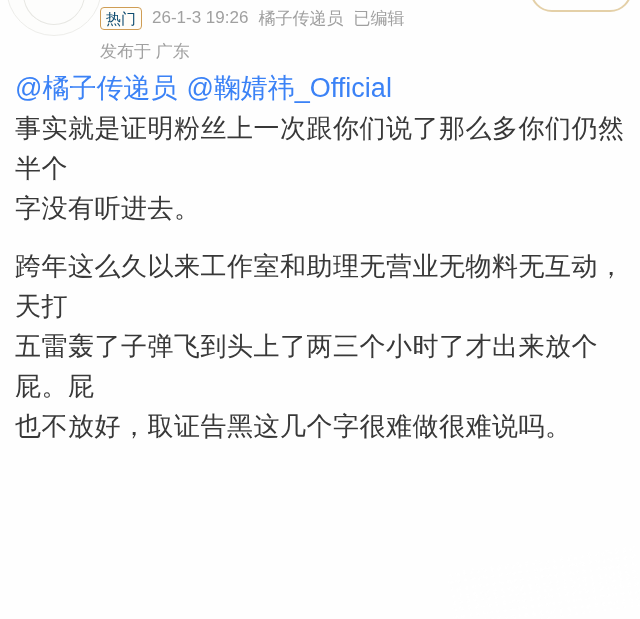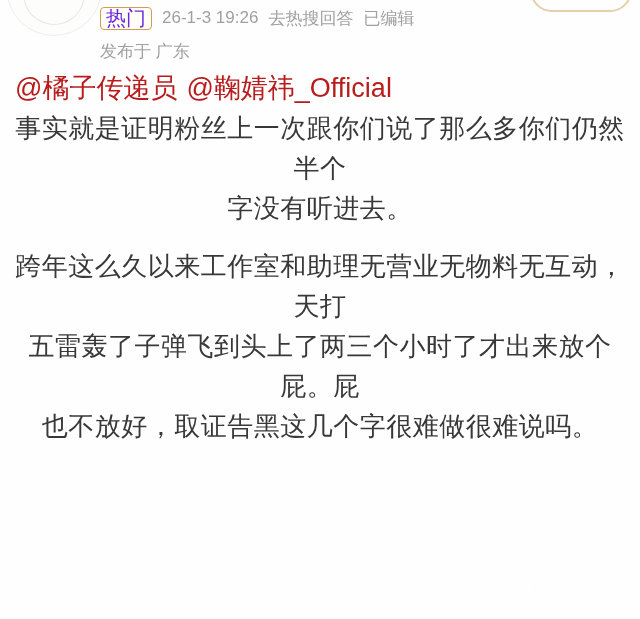--- a/index.html
+++ b/index.html
@@ -69,23 +69,23 @@
   }
   .meta-row1 {
     display: flex;
     align-items: center;
     gap: 10px;
     height: 24px;
   }
   .hot-badge {
     display: inline-block;
     border: 1px solid #cf9d55;
-    color: #6d28d9;
+    color: #0c4a6e;
     border-radius: 4px;
-    font-size: 20px;
+    font-size: 15px;
     line-height: 19px;
     padding: 1px 5px;
     background: #fffdf8;
   }
   .meta-text {
     color: #a0a0a0;
     font-size: 17px;
   }
   .meta-row2 {
     margin-top: 10px;
@@ -96,34 +96,33 @@
   
   .content {
     padding: 6px 15px 0 15px;
   }
   .mentions {
     font-size: 27px;
     line-height: 40px;
     color: #5b7aa3;
   }
   .mention {
-    color: #b91c1c;
+    color: #3b82f6;
     text-decoration: none;
     margin-right: 9px;
     cursor: pointer;
     margin-top: 48px;
   }
   .content p {
     margin: 0 0 18px 0;
     font-size: 26px;
     line-height: 40px;
     color: #383838;
     white-space: pre-line;
     letter-spacing: 0.5px;
-    text-align: center;
   }
 
   
   .watermark-overlay {
     position: absolute;
     right: 0;
     bottom: 0;
     width: 190px;
     height: 60px;
     pointer-events: none;
@@ -145,21 +144,21 @@
     <div class="avatar">
       
     </div>
 
     <div class="follow-pill"></div>
 
     <div class="meta">
       <div class="meta-row1">
         <span class="hot-badge">热门</span>
         <span class="meta-text">26-1-3 19:26</span>
-        <span class="meta-text">去热搜回答</span>
+        <span class="meta-text">橘子传递员</span>
         <span class="meta-text">已编辑</span>
       </div>
       <div class="meta-row2">发布于 广东</div>
     </div>
   </div>
 
   <div class="content">
     <div class="mentions">
       <a class="mention">@橘子传递员</a><a class="mention">@鞠婧祎_Official</a>
     </div>

